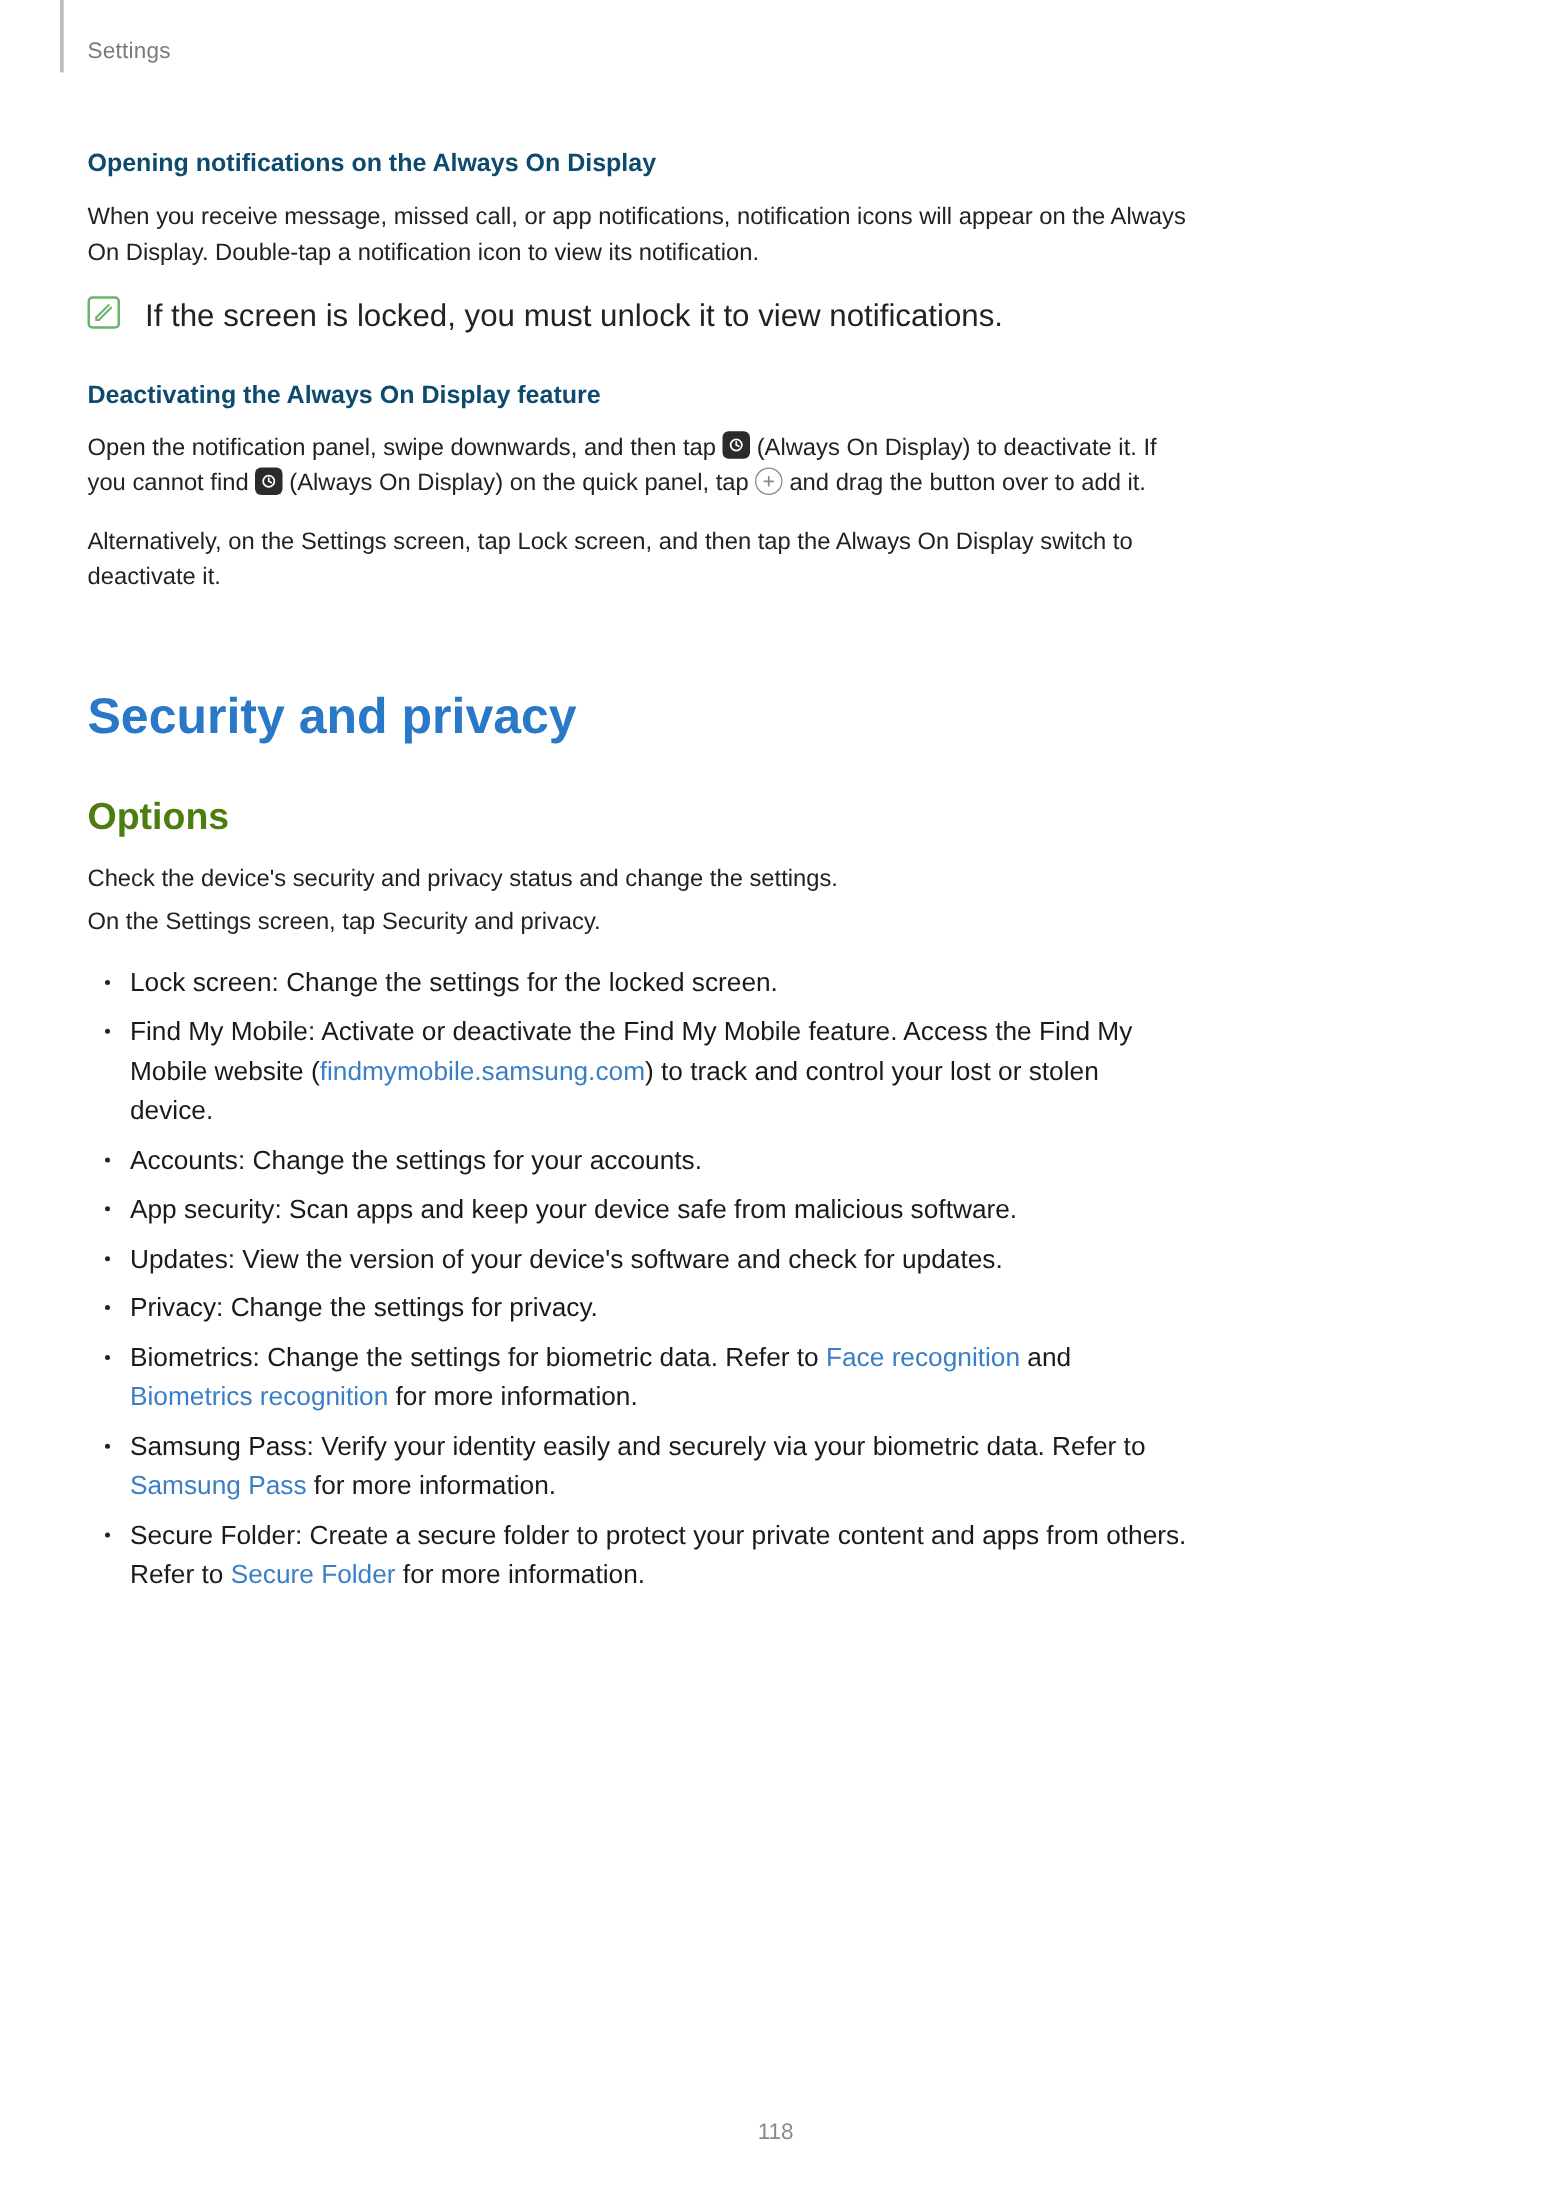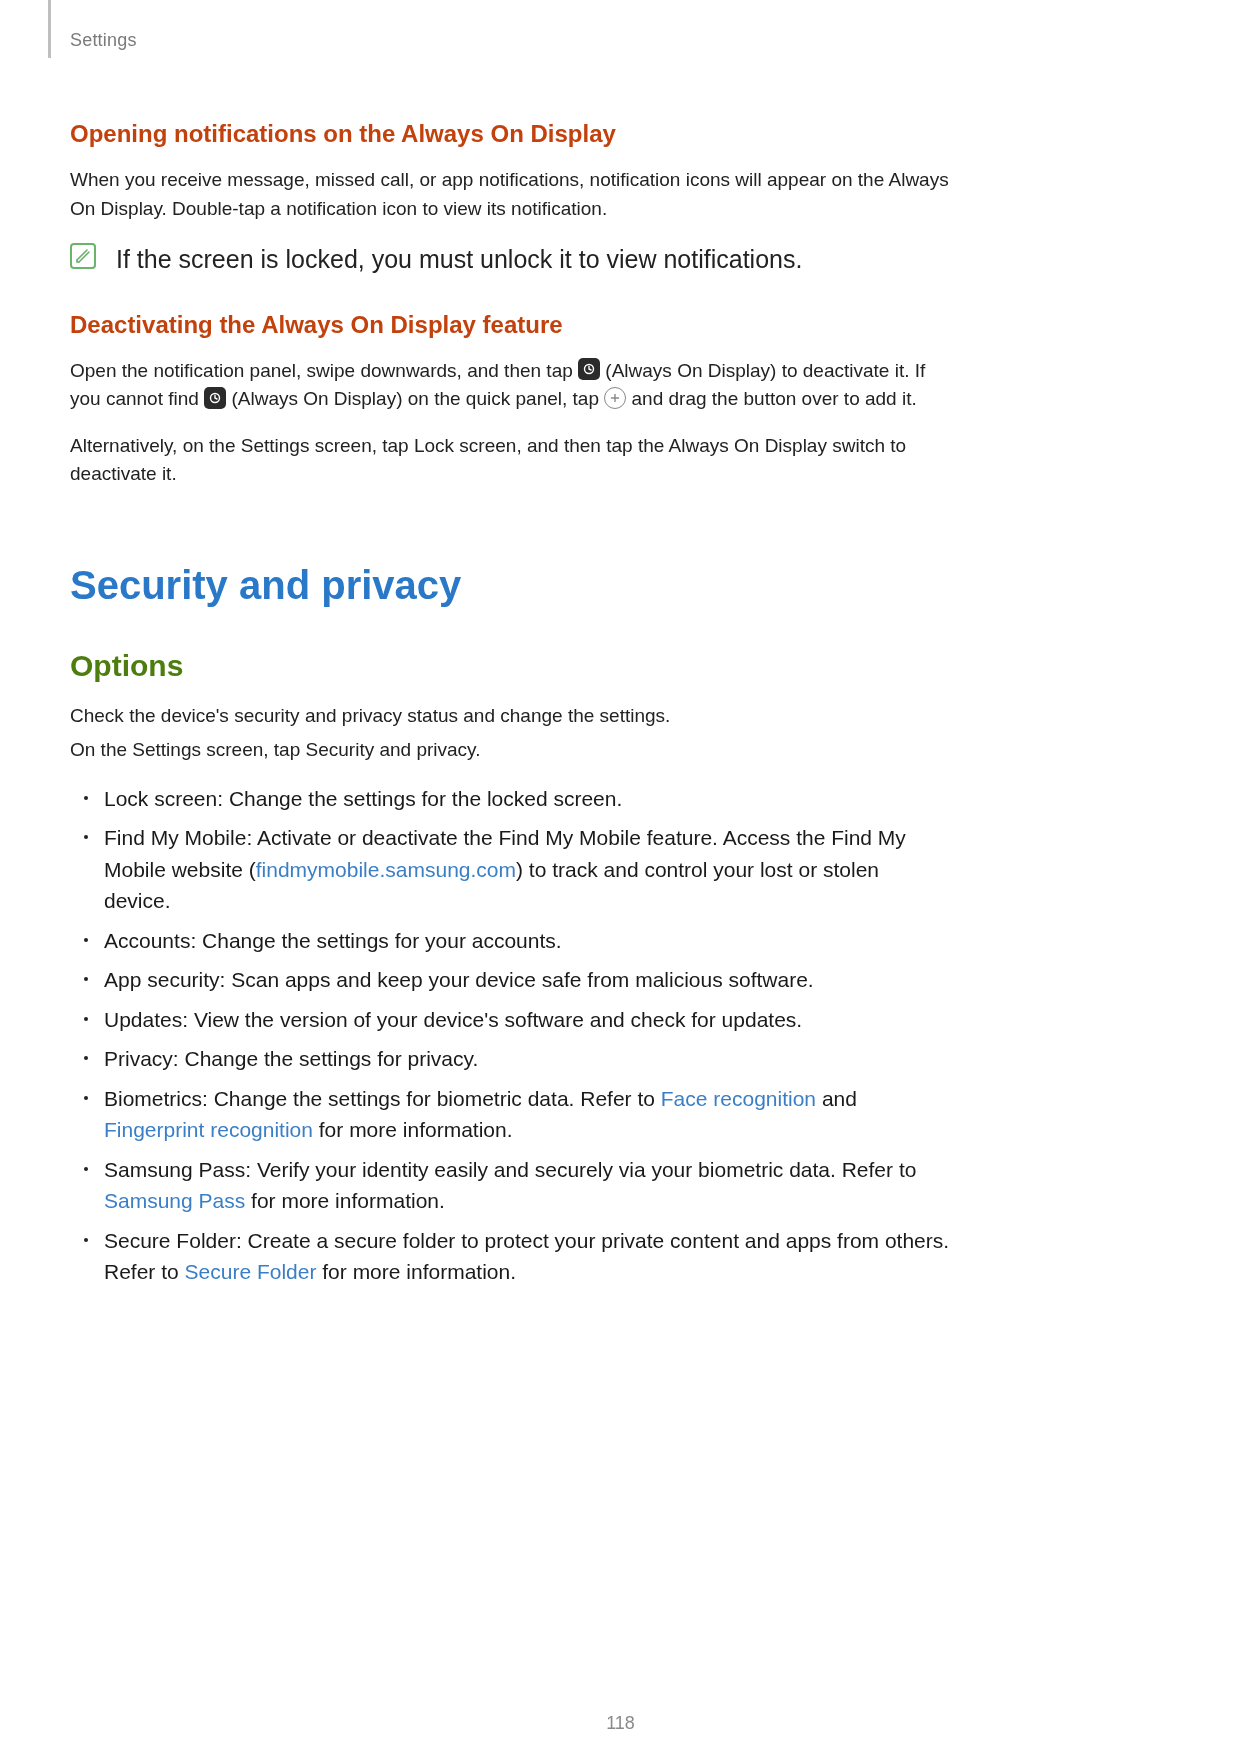--- a/index.html
+++ b/index.html
@@ -33,24 +33,24 @@
     color: #7a7a7a;
     letter-spacing: 0.2px;
   }
   .content {
     margin-left: 22px;
     margin-top: 82px;
     width: 880px;
     line-height: 1.5;
   }
   .h3 {
-    font-size: 24px;
+    font-size: 20px;
     font-weight: 700;
     margin: 0 0 14px 0;
-    color: #c2410c;
+    color: #0c4a6e;
   }
   .p {
     font-size: 19px;
     margin: 0 0 18px 0;
     color: #222;
   }
   .note-row {
     display: flex;
     align-items: flex-start;
     gap: 20px;
@@ -134,21 +134,21 @@
     height: 4px;
     background: #222;
     border-radius: 50%;
   }
   a.link {
     color: #3a7fc6;
     text-decoration: none;
   }
   .page-number {
     position: absolute;
-    bottom: 20px;
+    bottom: 38px;
     left: 0;
     right: 0;
     text-align: center;
     font-size: 18px;
     color: #8a8a8a;
   }
 </style>
 </head>
 <body>
 
@@ -223,21 +223,21 @@
       <li>
         <span class="bold">App security</span><span>: Scan apps and keep your device safe from malicious software.</span>
       </li>
       <li>
         <span class="bold">Updates</span><span>: View the version of your device's software and check for updates.</span>
       </li>
       <li>
         <span class="bold">Privacy</span><span>: Change the settings for privacy.</span>
       </li>
       <li>
-        <span class="bold">Biometrics</span><span>: Change the settings for biometric data. Refer to </span><a class="link">Face recognition</a><span> and </span><a class="link">Fingerprint recognition</a><span> for more information.</span>
+        <span class="bold">Biometrics</span><span>: Change the settings for biometric data. Refer to </span><a class="link">Face recognition</a><span> and </span><a class="link">Biometrics recognition</a><span> for more information.</span>
       </li>
       <li>
         <span class="bold">Samsung Pass</span><span>: Verify your identity easily and securely via your biometric data. Refer to </span><a class="link">Samsung Pass</a><span> for more information.</span>
       </li>
       <li>
         <span class="bold">Secure Folder</span><span>: Create a secure folder to protect your private content and apps from others. Refer to </span><a class="link">Secure Folder</a><span> for more information.</span>
       </li>
     </ul>
 
   </div>

